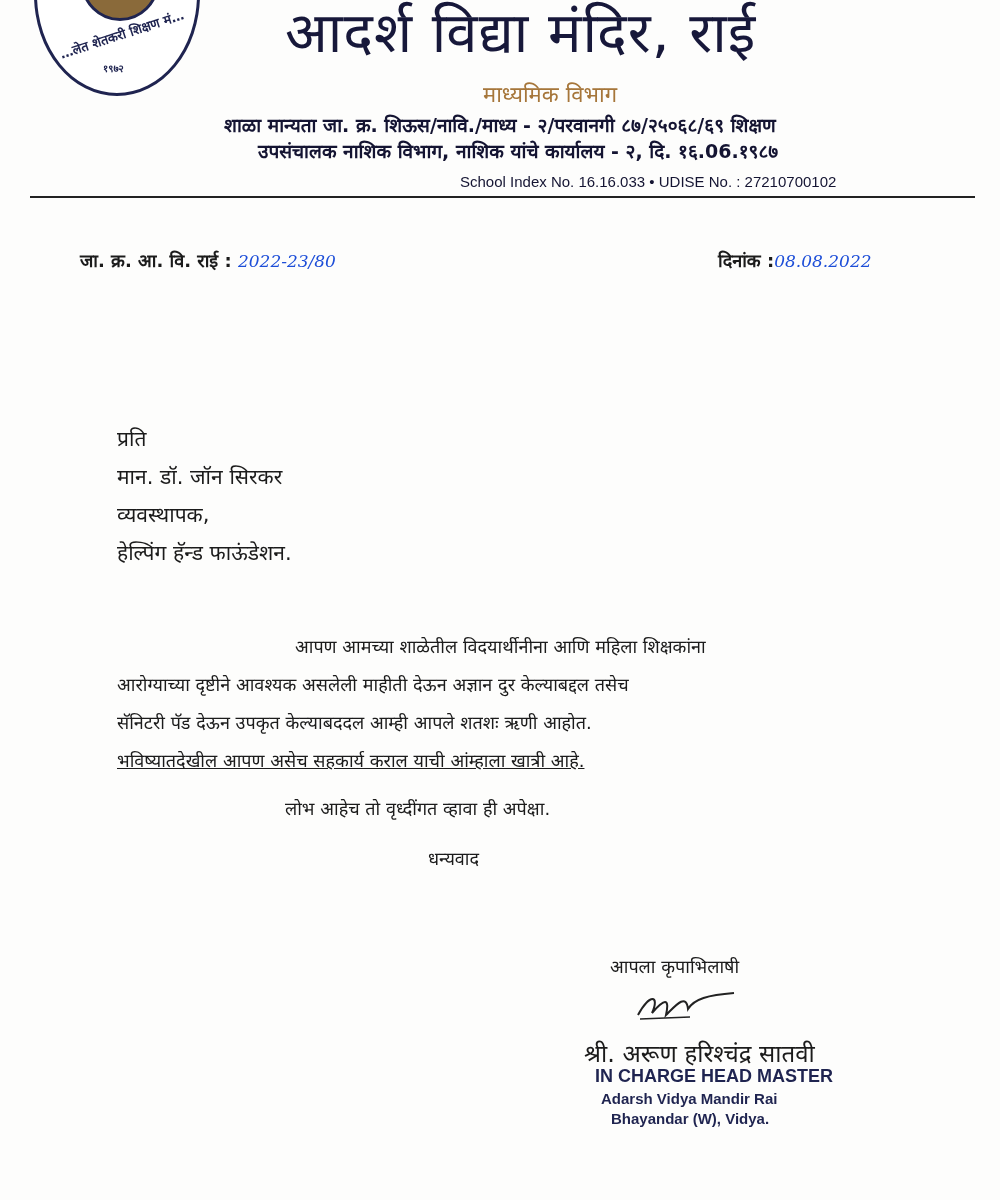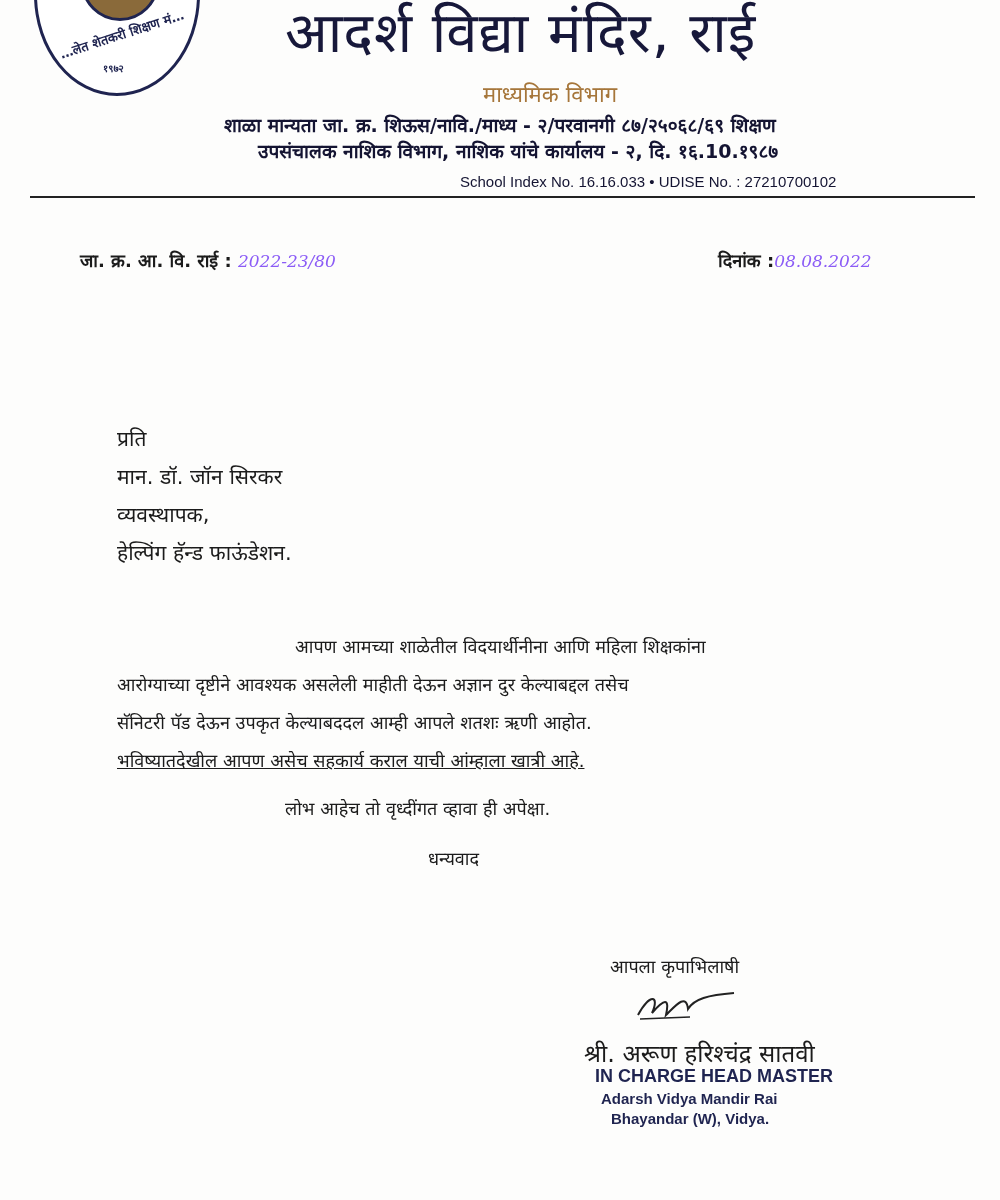--- a/index.html
+++ b/index.html
@@ -44,21 +44,21 @@
   .index-line {
     left: 460px; top: 173px; font-size: 15px; color: #141432; white-space: nowrap;
     font-family: "Liberation Sans", sans-serif;
   }
   .rule {
     left: 30px; top: 196px; width: 945px; height: 0; border-top: 2px solid #222;
   }
   .ref {
     left: 80px; top: 248px; font-size: 18px; font-weight: bold; white-space: nowrap;
   }
-  .hand { font-family: "DejaVu Serif", serif; font-style: italic; font-weight: normal; font-size: 17px; color: #8b5cf6; }
+  .hand { font-family: "DejaVu Serif", serif; font-style: italic; font-weight: normal; font-size: 17px; color: #1d4ed8; }
   .date {
     left: 718px; top: 248px; font-size: 18px; font-weight: bold; white-space: nowrap;
   }
   .addr { left: 117px; font-size: 21px; white-space: nowrap; }
   .body-line { font-size: 18px; white-space: nowrap; }
   .sig-hand {
     left: 630px; top: 985px; width: 110px; height: 40px;
   }
   .eng-title {
     font-family: "Liberation Sans", sans-serif; font-weight: bold; color: #1f2450; white-space: nowrap;
@@ -69,21 +69,21 @@
 
 <div class="abs logo">
   <div class="logo-inner"></div>
   <div class="logo-text">…लेत शेतकरी शिक्षण मं…</div>
   <div class="logo-year">१९७२</div>
 </div>
 
 <div class="abs school-name">आदर्श विद्या मंदिर, राई</div>
 <div class="abs division">माध्यमिक विभाग</div>
 <div class="abs recog1">शाळा मान्यता जा. क्र. शिऊस/नावि./माध्य - २/परवानगी ८७/२५०६८/६९ शिक्षण</div>
-<div class="abs recog2">उपसंचालक नाशिक विभाग, नाशिक यांचे कार्यालय - २, दि. १६.10.१९८७</div>
+<div class="abs recog2">उपसंचालक नाशिक विभाग, नाशिक यांचे कार्यालय - २, दि. १६.06.१९८७</div>
 <div class="abs index-line">School Index No. 16.16.033 • UDISE No. : 27210700102</div>
 <div class="abs rule"></div>
 
 <div class="abs ref">
   <span>जा. क्र. आ. वि. राई :</span>
   <span class="hand">2022-23/80</span>
 </div>
 <div class="abs date">
   <span>दिनांक :</span><span class="hand">08.08.2022</span>
 </div>

